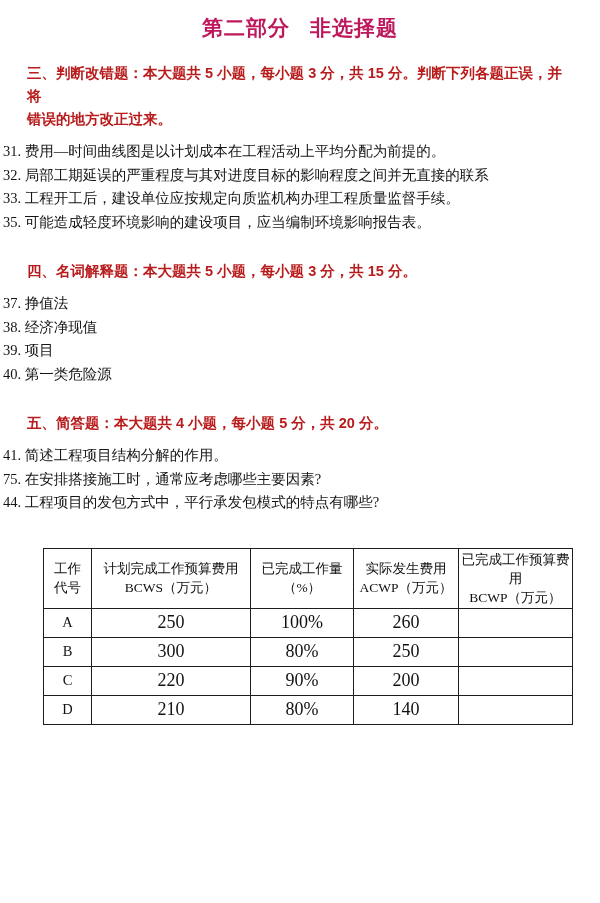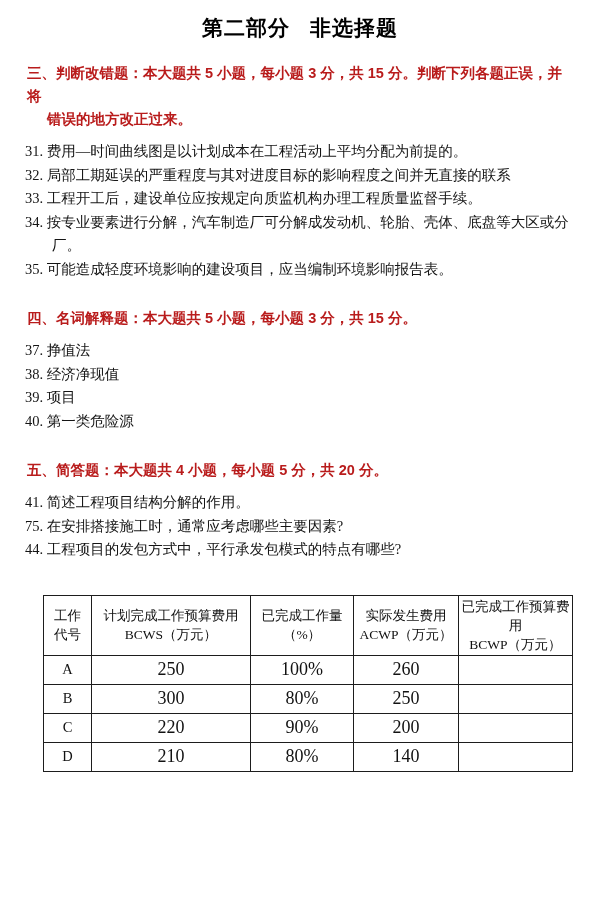--- a/index.html
+++ b/index.html
@@ -26,48 +26,48 @@
 
   
   .part-title {
     text-align: center;
     font-family: "Liberation Sans", "DejaVu Sans", sans-serif;
     font-weight: bold;
     font-size: 21px;
     letter-spacing: 1px;
     margin: 14px 0 0 0;
     padding: 0;
-    color: #000000;
+    color: #be185d;
   }
   .part-title .gap { display: inline-block; width: 20px; }
 
   
   .section {
     margin: 0;
   }
   .section-heading {
     font-family: "Liberation Sans", "DejaVu Sans", sans-serif;
     font-weight: bold;
     font-size: 14.5px;
     line-height: 23px;
     margin: 0 0 0 0;
     padding: 0 26px 0 27px;
     text-indent: 0;
     color: #b91c1c;
   }
   
   .section-heading.hang {
-    padding-left: 72px;
+    padding-left: 52px;
     text-indent: -25px;
   }
 
   .qline {
     font-size: 14.5px;
     line-height: 23.5px;
-    padding: 0 26px 0 52px;
+    padding: 0 26px 0 30px;
     text-indent: -27px;
     margin: 0;
     color: #141414;
   }
   .qline .num {
     font-family: "Liberation Serif", serif;
   }
 
   .spacer-sm { height: 9px; }
   .spacer-md { height: 20px; }
@@ -127,21 +127,20 @@
 
   <div class="spacer-md"></div>
 
   <div class="section">
     <p class="section-heading">三、判断改错题：本大题共 5 小题，每小题 3 分，共 15 分。判断下列各题正误，并将</p>
     <p class="section-heading hang">错误的地方改正过来。</p>
     <div class="spacer-sm"></div>
     <p class="qline"><span class="num">31.</span> <span>费用—时间曲线图是以计划成本在工程活动上平均分配为前提的。</span></p>
     <p class="qline"><span class="num">32.</span> <span>局部工期延误的严重程度与其对进度目标的影响程度之间并无直接的联系</span></p>
     <p class="qline"><span class="num">33.</span> <span>工程开工后，建设单位应按规定向质监机构办理工程质量监督手续。</span></p>
-    <p class="qline"><span class="num">34.</span> <span>按专业要素进行分解，汽车制造厂可分解成发动机、轮胎、壳体、底盘等大区或分厂。</span></p>
     <p class="qline"><span class="num">35.</span> <span>可能造成轻度环境影响的建设项目，应当编制环境影响报告表。</span></p>
   </div>
 
   <div class="spacer-lg"></div>
 
   <div class="section">
     <p class="section-heading">四、名词解释题：本大题共 5 小题，每小题 3 分，共 15 分。</p>
     <div class="spacer-sm"></div>
     <p class="qline"><span class="num">37.</span> <span>挣值法</span></p>
     <p class="qline"><span class="num">38.</span> <span>经济净现值</span></p>

